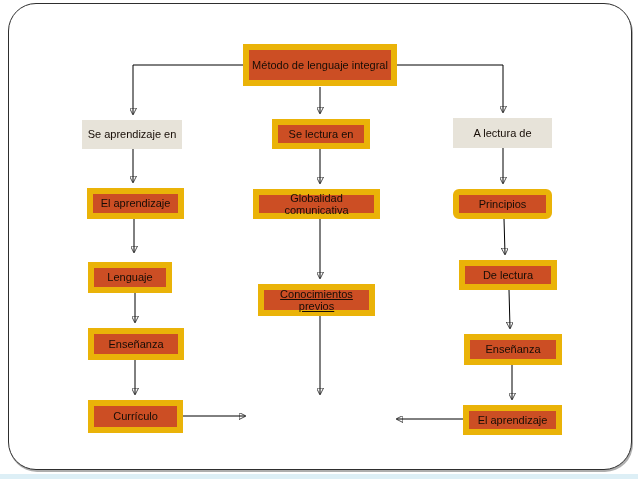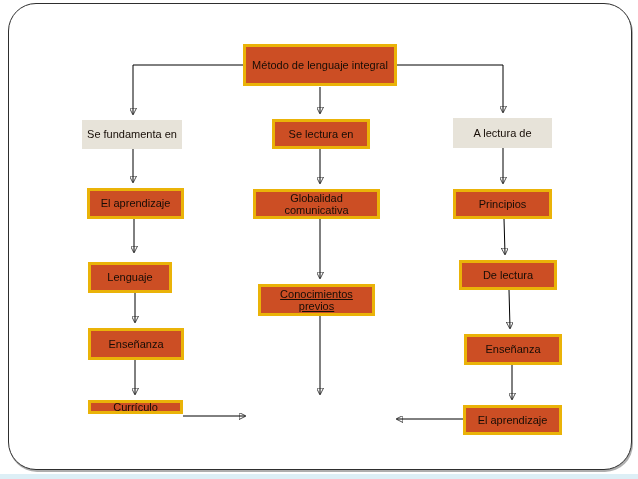--- a/index.html
+++ b/index.html
@@ -31,36 +31,36 @@
   .node {
     position: absolute;
     display: flex; align-items: center; justify-content: center;
     text-align: center;
     font-size: 11px; line-height: 1.1;
     color: #170d06;
     letter-spacing: 0;
     box-sizing: border-box;
     padding: 1px 2px;
   }
-  .orange { background: var(--orange, #cc4e24); border: 3px solid #eab308; }
+  .orange { background: var(--orange, #cc4e24); border: 6px solid #eab308; }
   .cream  { background: var(--cream, #e7e3d9); border: none; }
 
   
   .n-title   { left: 243px; top: 44px;  width: 154px; height: 42px; }
   .n-l0      { left: 82px;  top: 120px; width: 100px; height: 29px; }
   .n-l1      { left: 87px;  top: 188px; width: 97px;  height: 31px; }
   .n-l2      { left: 88px;  top: 262px; width: 84px;  height: 31px; }
   .n-l3      { left: 88px;  top: 328px; width: 96px;  height: 32px; }
-  .n-l4      { left: 88px;  top: 400px; width: 95px;  height: 14px; }
+  .n-l4      { left: 88px;  top: 400px; width: 95px;  height: 33px; }
   .n-c0      { left: 272px; top: 119px; width: 98px;  height: 30px; }
   .n-c1      { left: 253px; top: 189px; width: 127px; height: 30px; }
   .n-c2      { left: 258px; top: 284px; width: 117px; height: 32px; text-decoration: underline; }
   .n-c3      { left: 251px; top: 400px; width: 140px; height: 31px; }
   .n-r0      { left: 453px; top: 118px; width: 99px;  height: 30px; }
-  .n-r1      { left: 453px; top: 189px; width: 99px;  height: 30px; }
+  .n-r1      { left: 453px; top: 189px; width: 99px;  height: 30px; border-radius: 6px; }
   .n-r2      { left: 459px; top: 260px; width: 98px;  height: 30px; }
   .n-r3      { left: 464px; top: 334px; width: 98px;  height: 31px; }
   .n-r4      { left: 463px; top: 405px; width: 99px;  height: 30px; }
 </style>
 </head>
 <body>
 
 <div class="stage">
   <div class="frame"></div>
 
@@ -83,21 +83,21 @@
     <path d="M183,416 L245,416" marker-end="url(#arrow)"></path>
     <path d="M463,419 L397,419" marker-end="url(#arrow)"></path>
     <path d="M503,148 L503,183" marker-end="url(#arrow)"></path>
     <path d="M504,219 L505,254" marker-end="url(#arrow)"></path>
     <path d="M509,290 L510,328" marker-end="url(#arrow)"></path>
     <path d="M512,365 L512,399" marker-end="url(#arrow)"></path>
   </svg>
 
   <div class="node orange n-title">Método de lenguaje integral</div>
 
-  <div class="node cream n-l0">Se fundamenta en</div>
+  <div class="node cream n-l0">Se aprendizaje en</div>
   <div class="node orange n-l1">El aprendizaje</div>
   <div class="node orange n-l2">Lenguaje</div>
   <div class="node orange n-l3">Enseñanza</div>
   <div class="node orange n-l4">Currículo</div>
 
   <div class="node orange n-c0">Se lectura en</div>
   <div class="node orange n-c1">Globalidad comunicativa</div>
   <div class="node orange n-c2">Conocimientos previos</div>
 
   <div class="node cream n-r0">A lectura de</div>

